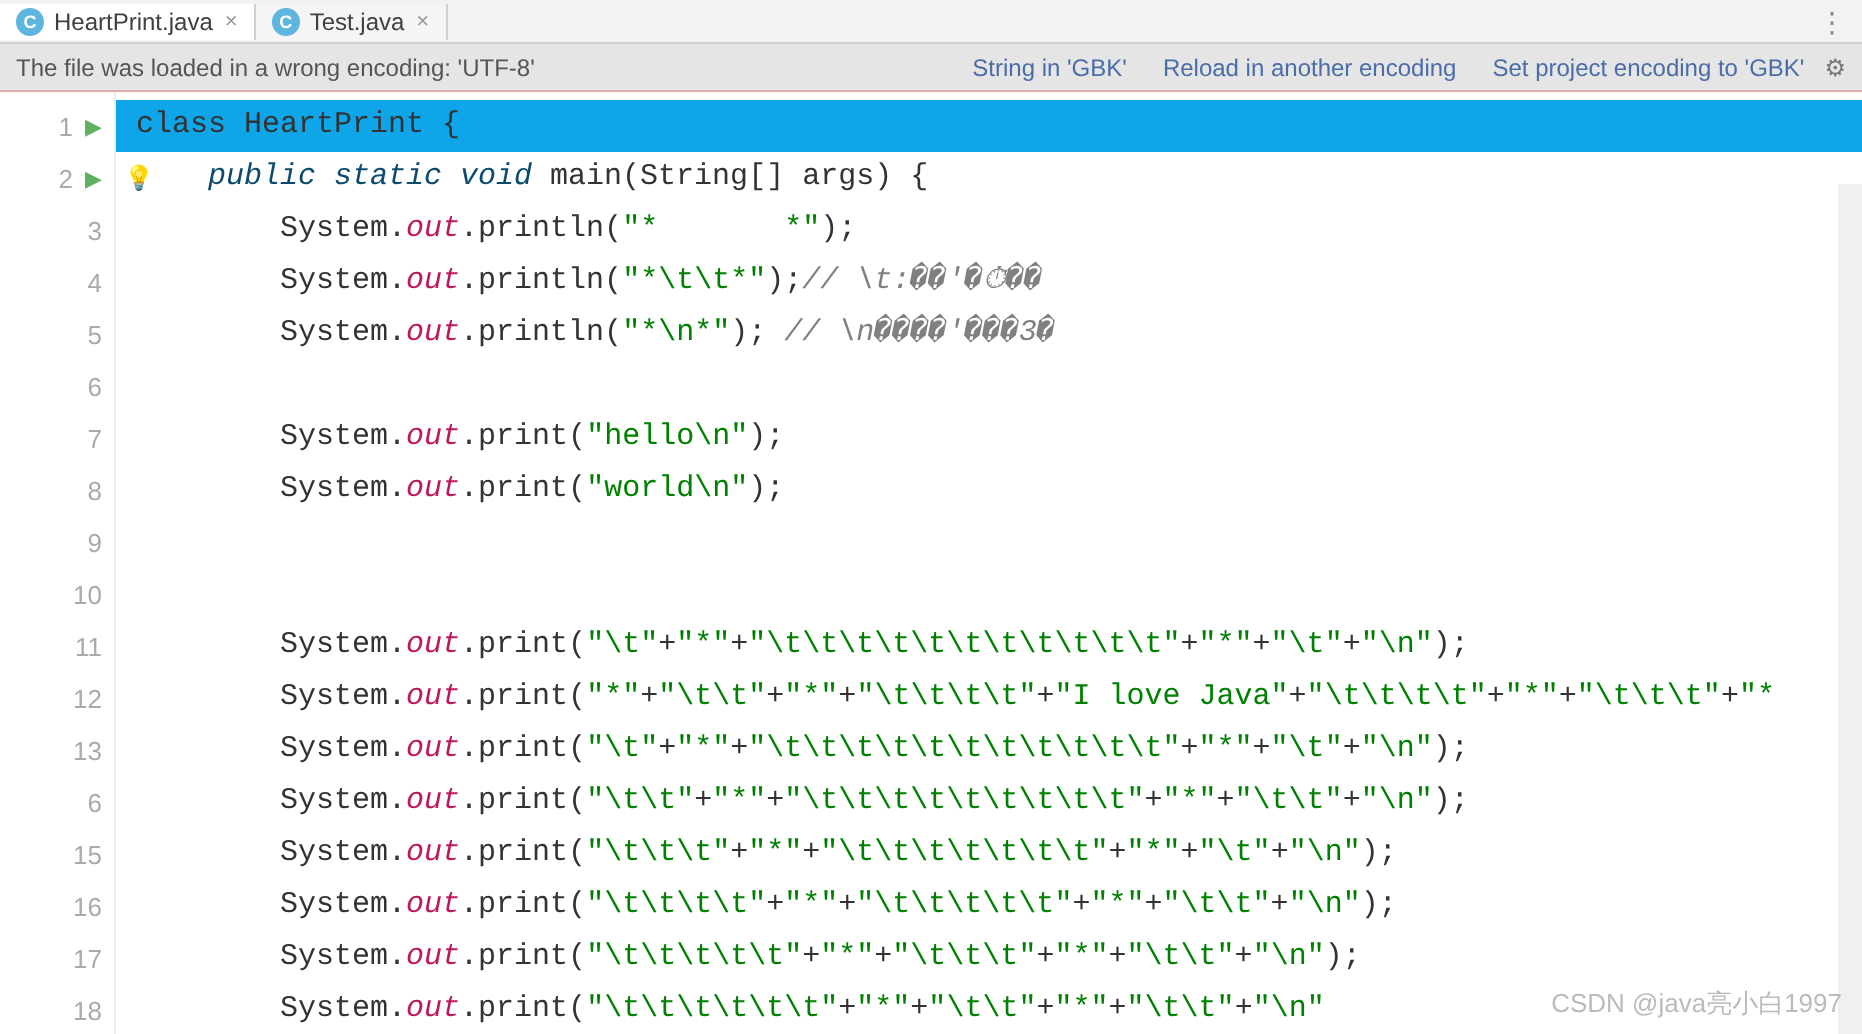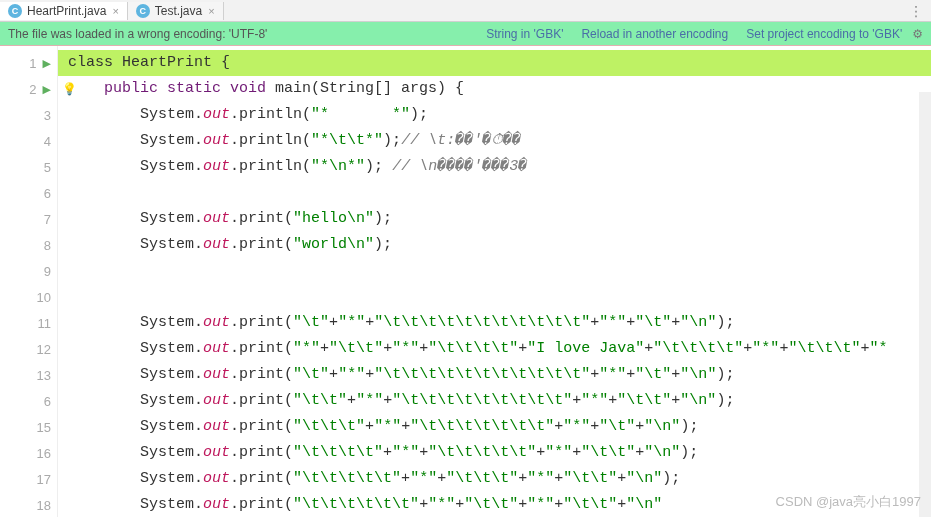--- a/index.html
+++ b/index.html
@@ -5,34 +5,34 @@
     * { margin: 0; padding: 0; box-sizing: border-box; }
     body { font-family: "Segoe UI", Arial, sans-serif; font-size: 12px; background: #fff; color: #333; width: 931px; height: 517px; overflow: hidden; position: relative; }
     .tabs { display: flex; align-items: center; background: #f2f2f2; border-bottom: 1px solid #d0d0d0; height: 22px; }
     .tab { display: flex; align-items: center; padding: 2px 8px; height: 100%; border-right: 1px solid #d0d0d0; background: #f5f5f5; cursor: pointer; }
     .tab.active { background: #fff; }
     .tab-icon { width: 14px; height: 14px; border-radius: 50%; background: #5eb5e0; color: #fff; font-size: 9px; display: flex; align-items: center; justify-content: center; margin-right: 5px; font-weight: bold; }
     .tab-label { color: #404040; }
     .tab-close { margin-left: 6px; color: #999; font-size: 11px; }
     .tabs-spacer { flex: 1; }
     .more-icon { padding: 0 8px; color: #888; font-size: 14px; }
-    .banner { display: flex; align-items: center; background: #86efac; border-bottom: 1px solid #e0b0b0; height: 24px; padding: 0 8px; }
+    .banner { display: flex; align-items: center; background: #e5e5e5; border-bottom: 1px solid #e0b0b0; height: 24px; padding: 0 8px; }
     .banner-msg { flex: 1; color: #555; }
     .banner-link { color: #4a6da7; margin-left: 18px; cursor: pointer; }
     .banner-gear { margin-left: 10px; color: #777; }
     .editor { display: flex; height: calc(100% - 46px); position: relative; }
     .gutter { width: 58px; background: #fff; border-right: 1px solid #eee; padding-top: 4px; }
     .gline { height: 26px; display: flex; align-items: center; justify-content: flex-end; padding-right: 6px; position: relative; }
     .lineno { color: #aaa; font-size: 13px; width: 22px; text-align: right; }
     .run-icon { color: #5fb05f; font-size: 11px; margin-left: 6px; }
     .bulb { position: absolute; right: -20px; color: #d9a53d; font-size: 12px; }
     .code { flex: 1; font-family: "Consolas", "Courier New", monospace; font-size: 15px; padding-top: 4px; white-space: pre; overflow: hidden; }
     .cline { height: 26px; line-height: 26px; padding-left: 10px; }
-    .cline.hl { background: #bef264; } 
-    .kb { color: #701a75; } 
+    .cline.hl { background: #0ea5e9; } 
+    .kb { color: #0c4a6e; font-style: italic; } 
     .fld { color: #be185d; font-style: italic; }
     .str { color: #008000; }
     .cmt { color: #808080; font-style: italic; }
     .check { position: absolute; top: 48px; right: 6px; color: #4a9e4a; font-size: 13px; }
     .watermark { position: absolute; bottom: 6px; right: 10px; color: #bbb; font-size: 13px; font-family: Arial; margin-left: 26px; }
     .scrollbar { position: absolute; right: 0; top: 46px; bottom: 0; width: 12px; background: #f0f0f0; }
   </style>
 </head>
 <body>
 

